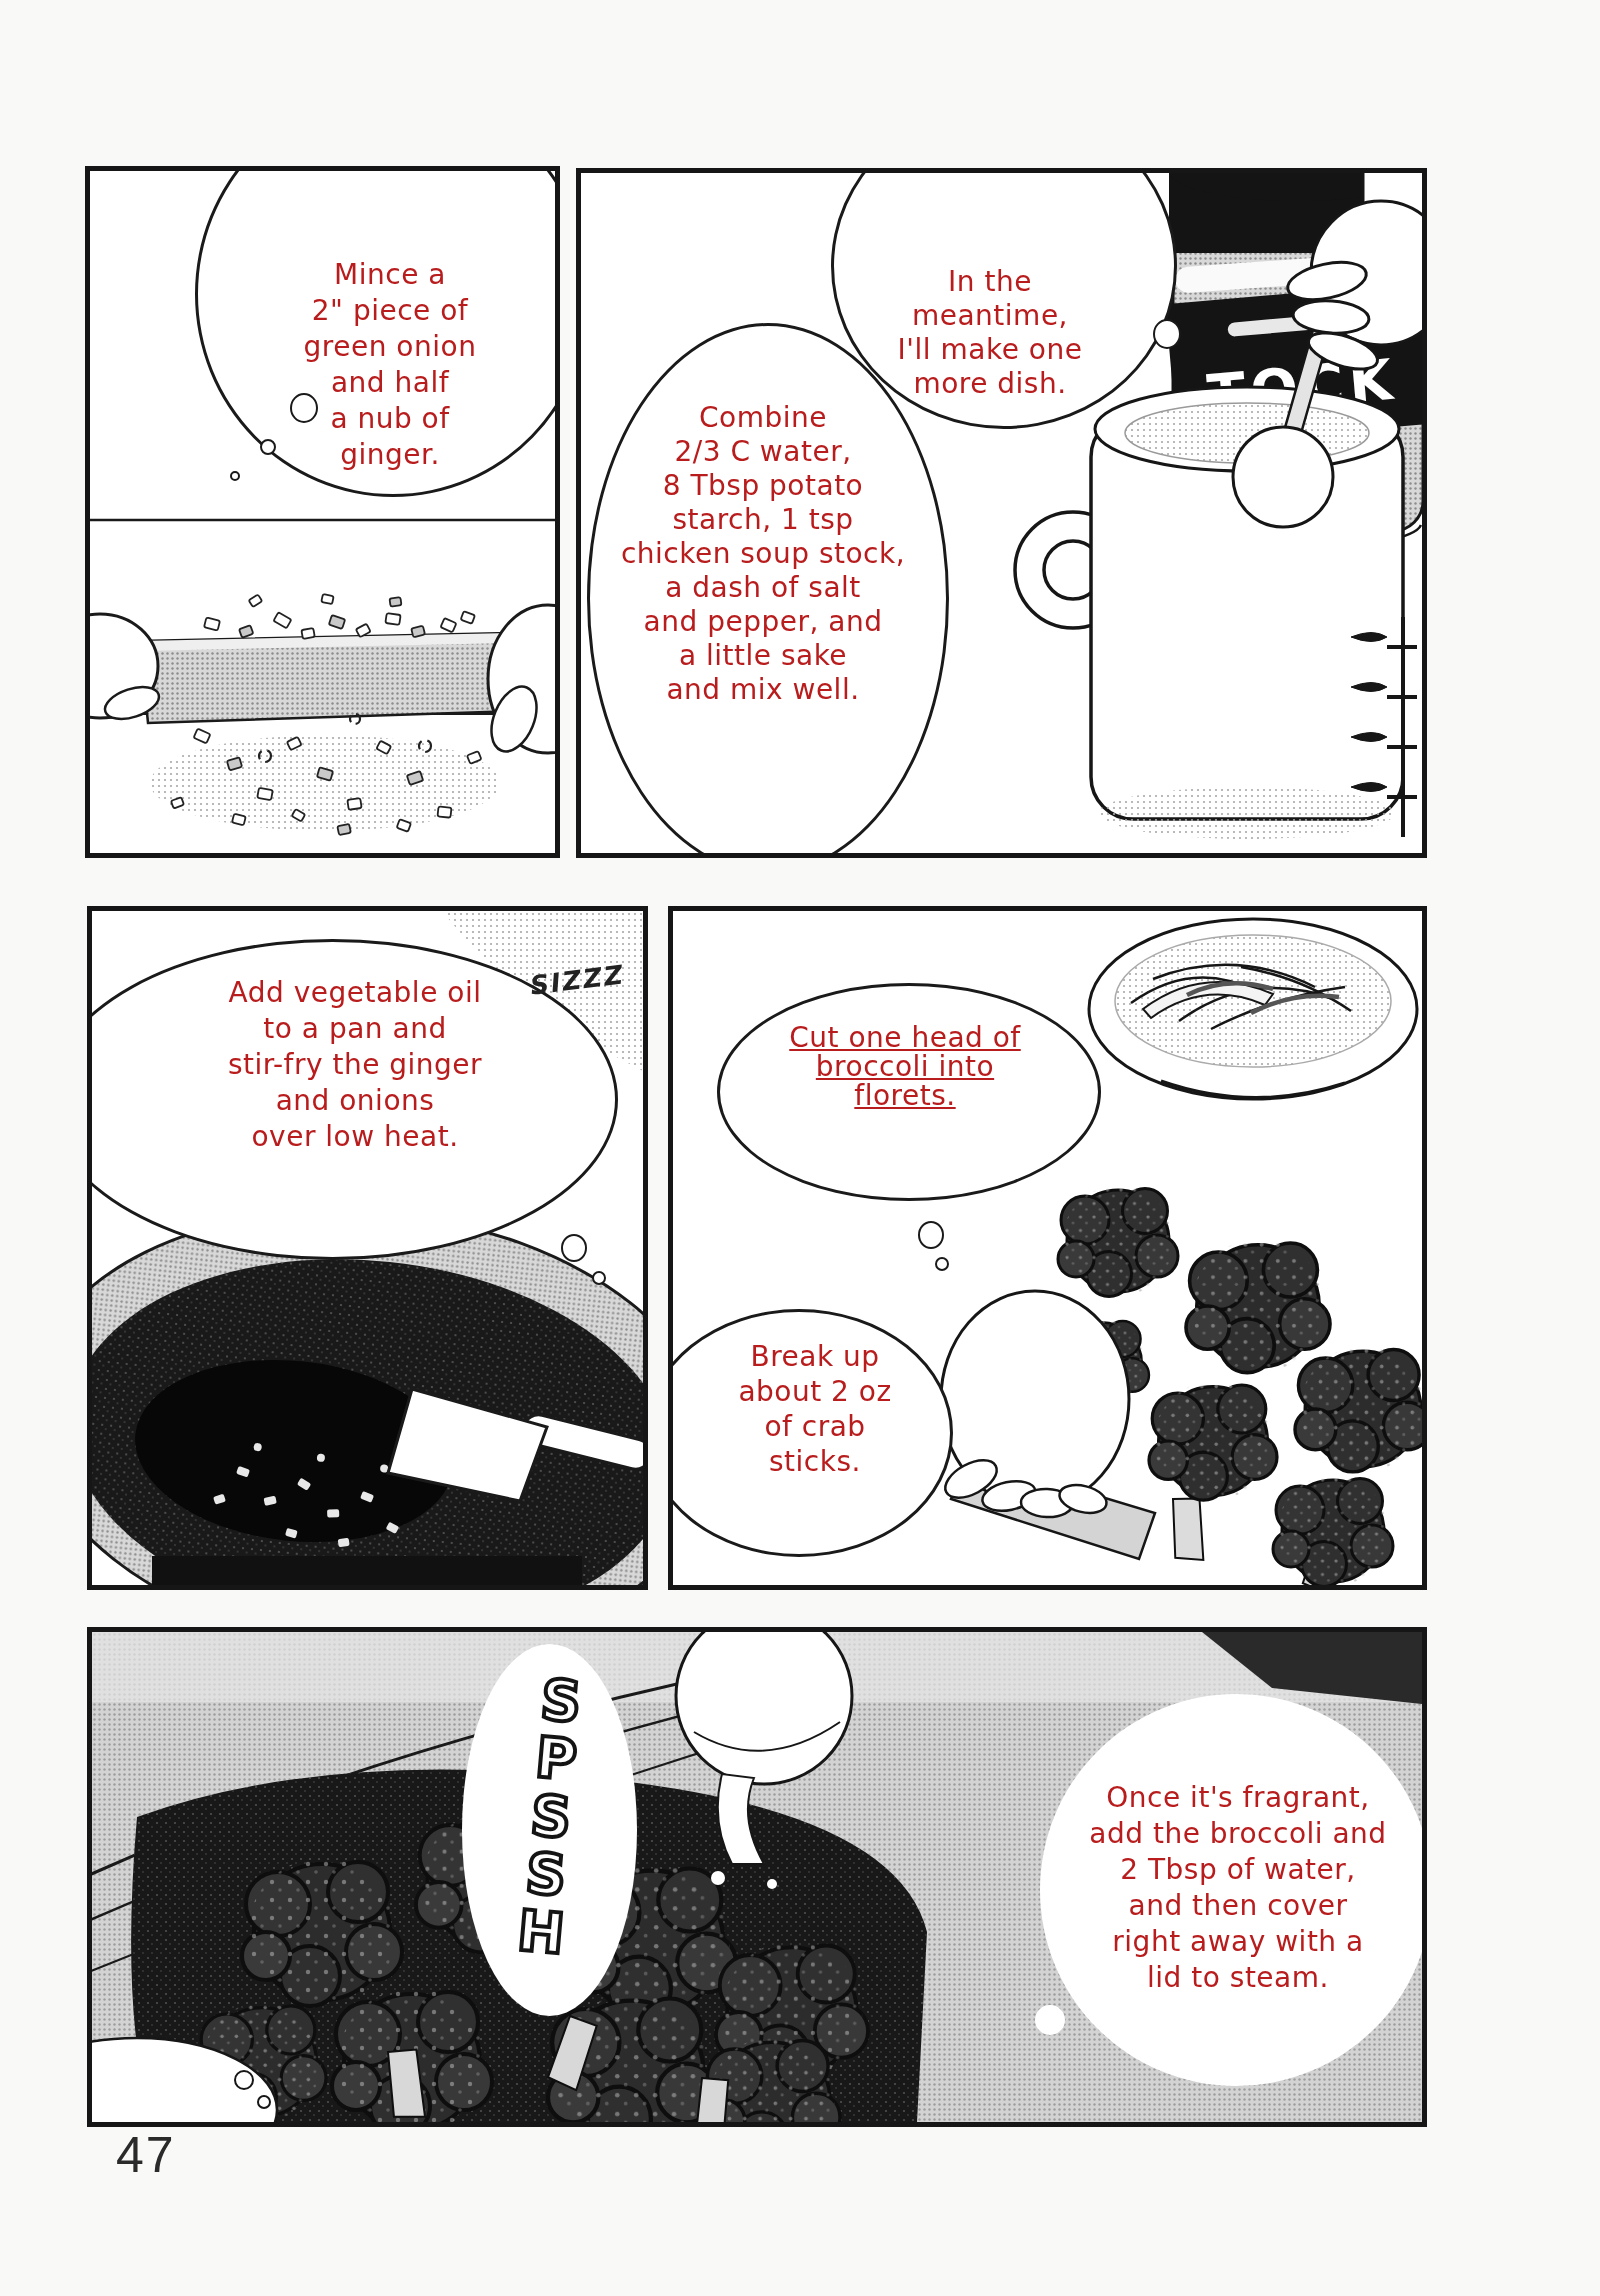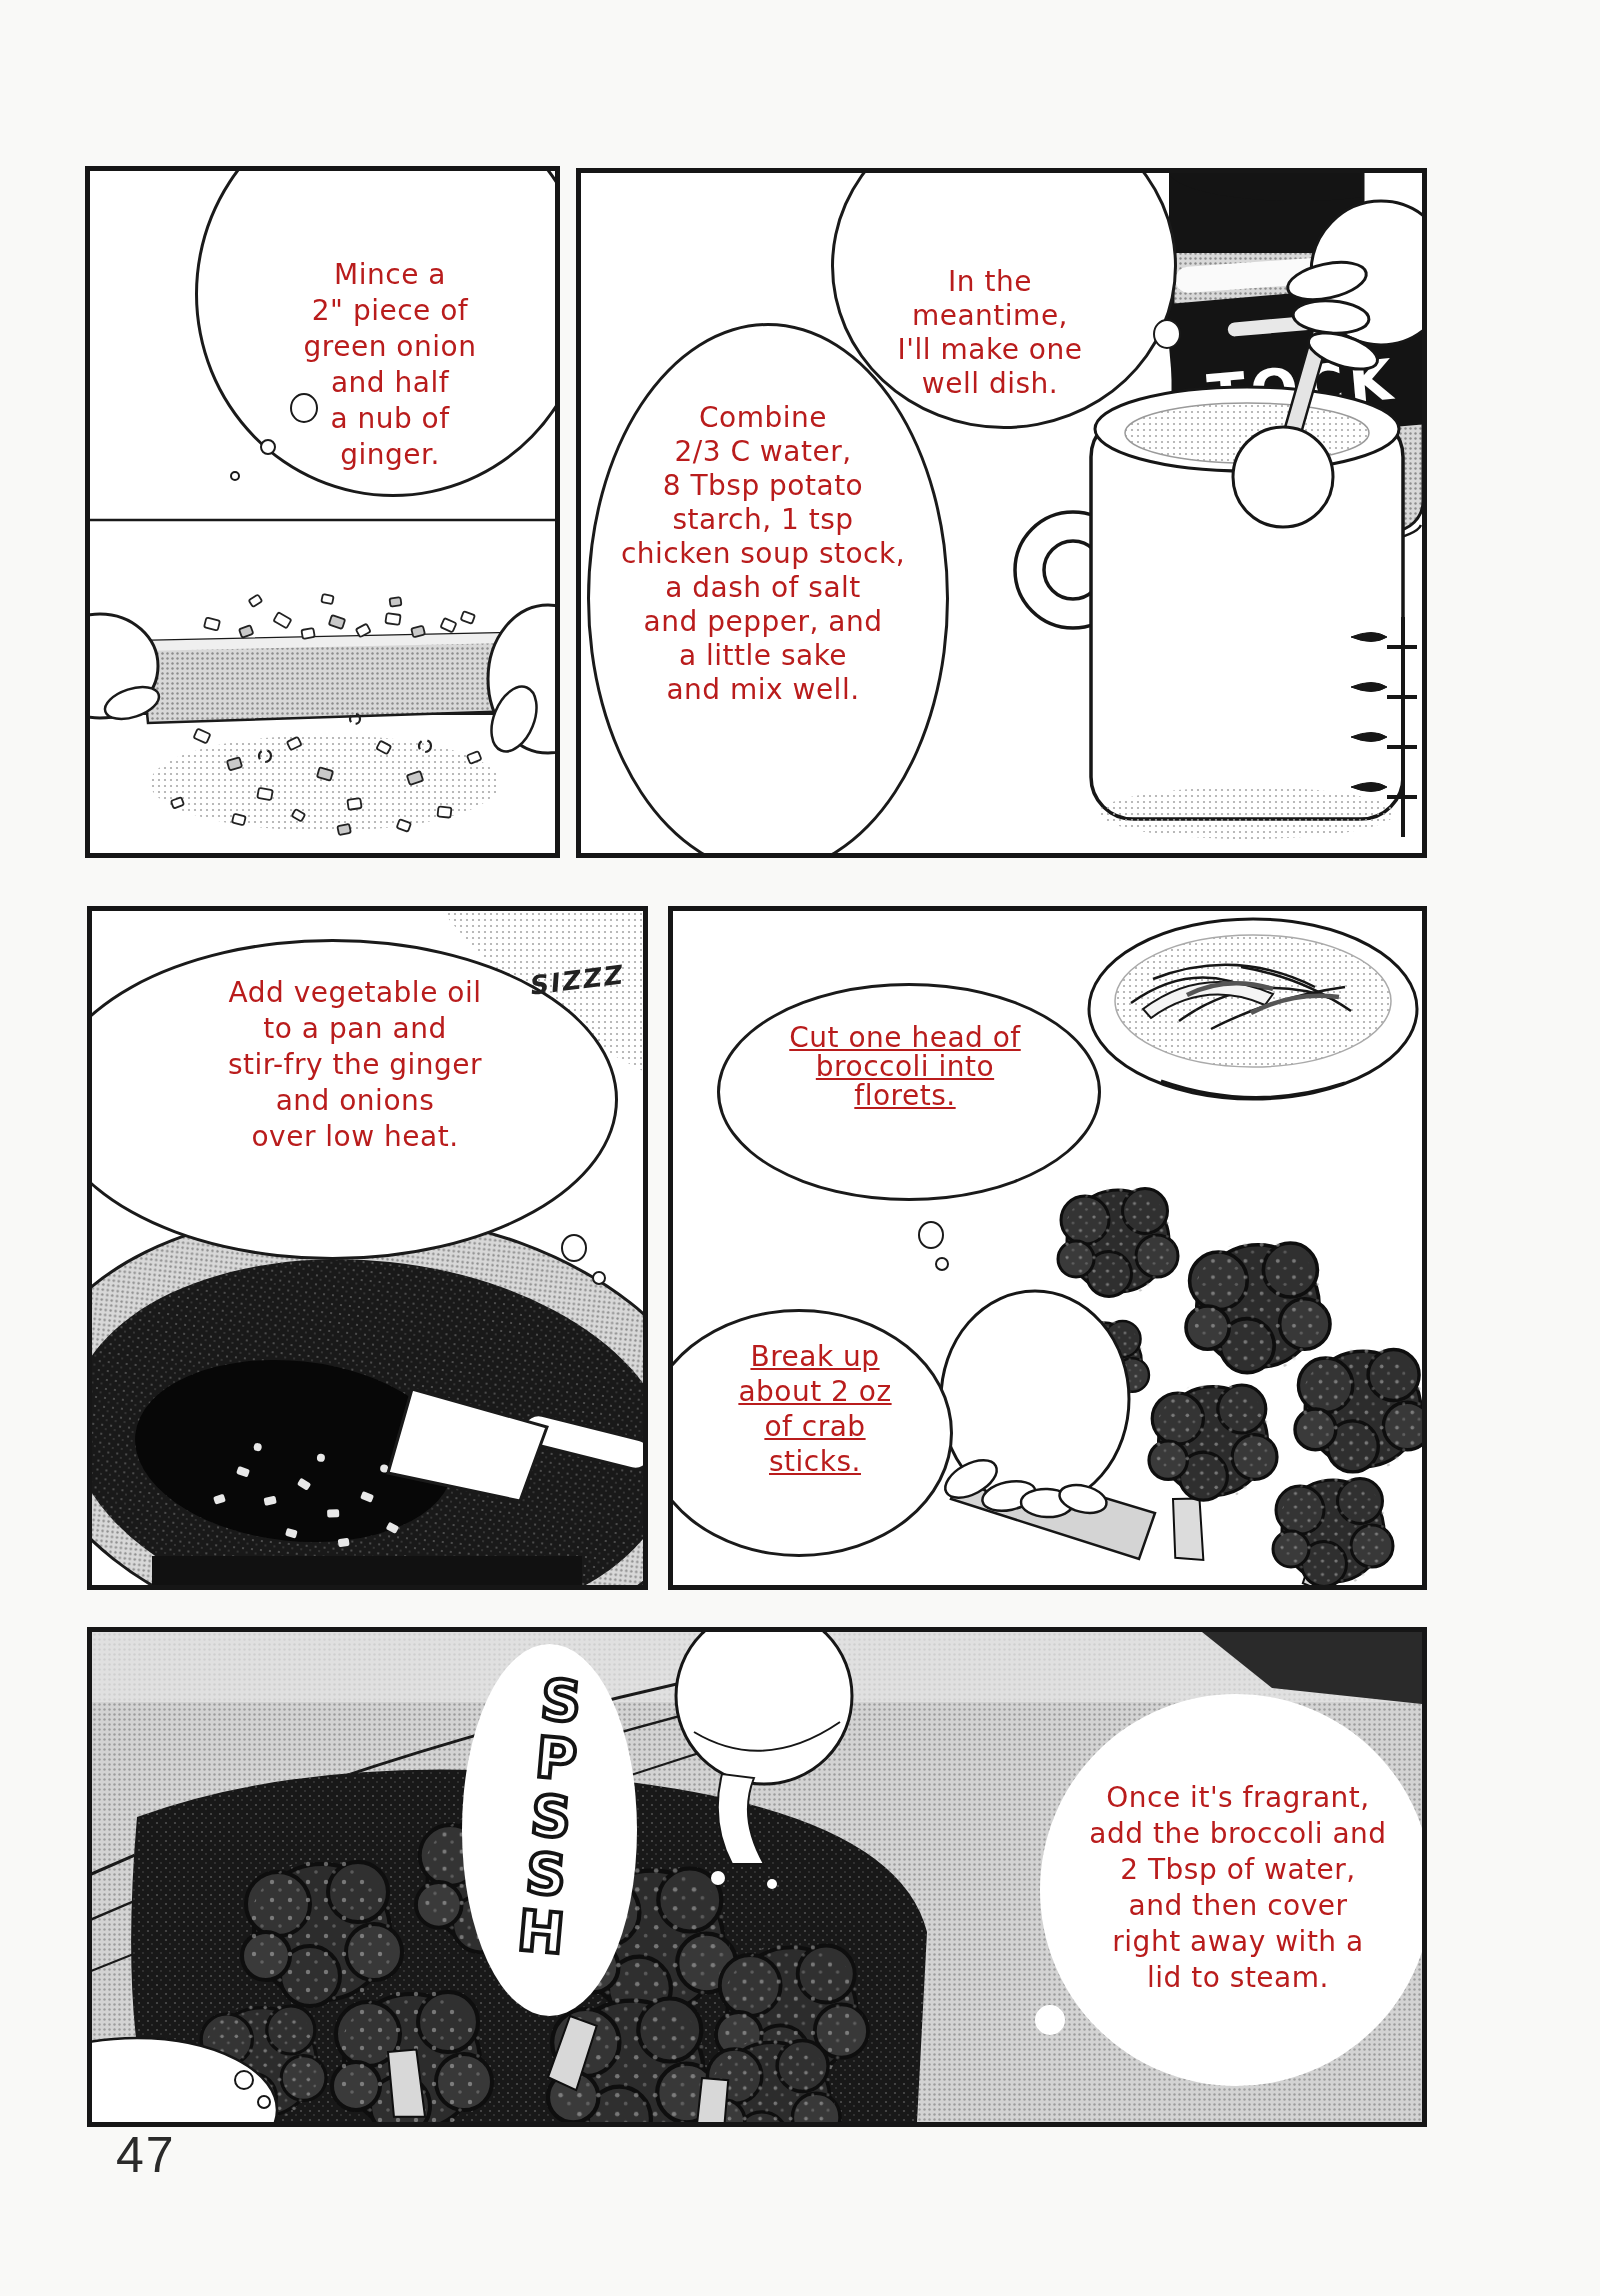--- a/index.html
+++ b/index.html
@@ -187,21 +187,21 @@
         <ellipse cx="6" cy="98" rx="40" ry="17" fill="#ffffff" stroke="#161616" stroke-width="3" transform="rotate(-12 6 98)"></ellipse>
         <ellipse cx="10" cy="134" rx="38" ry="16" fill="#ffffff" stroke="#161616" stroke-width="3" transform="rotate(4 10 134)"></ellipse>
         <ellipse cx="22" cy="168" rx="36" ry="15" fill="#ffffff" stroke="#161616" stroke-width="3" transform="rotate(18 22 168)"></ellipse>
       </g>
     </svg>
     <div class="bubble" style="left:250px;top:-70px;width:340px;height:320px;"></div>
     <div class="bubble" style="left:6px;top:150px;width:356px;height:545px;"></div>
     <div class="btext" style="left:259px;top:92px;width:300px;line-height:34px;">In the
 meantime,
 I'll make one
-well dish.</div>
+more dish.</div>
     <div class="btext" style="left:32px;top:228px;width:300px;line-height:34px;">Combine
 2/3 C water,
 8 Tbsp potato
 starch, 1 tsp
 chicken soup stock,
 a dash of salt
 and pepper, and
 a little sake
 and mix well.</div>
     <div class="dot" style="left:572px;top:146px;width:28px;height:30px;"></div>
@@ -290,21 +290,21 @@
         <ellipse cx="96" cy="215" rx="27" ry="14" fill="#ffffff" stroke="#161616" stroke-width="2.5" transform="rotate(-12 96 215)"></ellipse>
         <ellipse cx="134" cy="222" rx="26" ry="14" fill="#ffffff" stroke="#161616" stroke-width="2.5" transform="rotate(2 134 222)"></ellipse>
         <ellipse cx="170" cy="218" rx="24" ry="13" fill="#ffffff" stroke="#161616" stroke-width="2.5" transform="rotate(14 170 218)"></ellipse>
       </g>
     </svg>
     <div class="bubble" style="left:44px;top:72px;width:378px;height:212px;"></div>
     <div class="bubble" style="left:-28px;top:398px;width:302px;height:242px;"></div>
     <div class="btext" style="left:82px;top:112px;width:300px;line-height:29px;text-decoration:underline;">Cut one head of
 broccoli into
 florets.</div>
-    <div class="btext" style="left:-8px;top:428px;width:300px;line-height:35px;text-decoration:underline;">Break up
+    <div class="btext" style="left:-8px;top:428px;width:300px;line-height:35px;">Break up
 about 2 oz
 of crab
 sticks.</div>
     <div class="dot" style="left:245px;top:310px;width:26px;height:28px;"></div>
     <div class="dot" style="left:262px;top:346px;width:14px;height:14px;"></div>
   </div>
 
   <div class="panel" style="left:87px;top:1627px;width:1340px;height:500px;background:#d6d6d6;">
     <svg class="art" width="1330" height="490" viewBox="0 0 1330 490">
       <rect width="1330" height="490" fill="url(#htM)"></rect>

